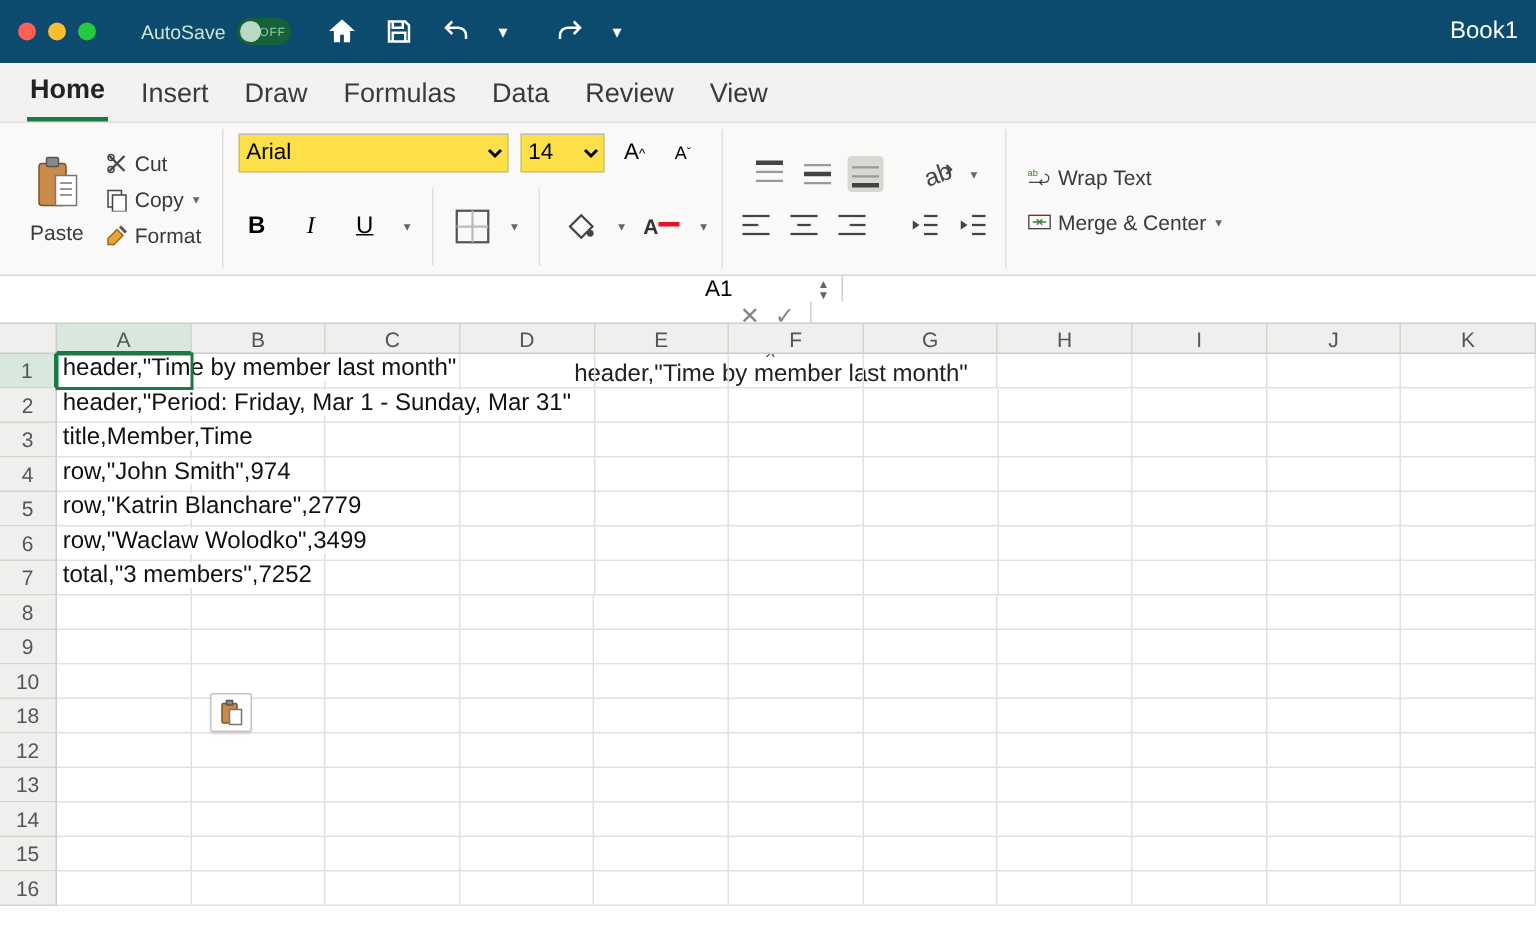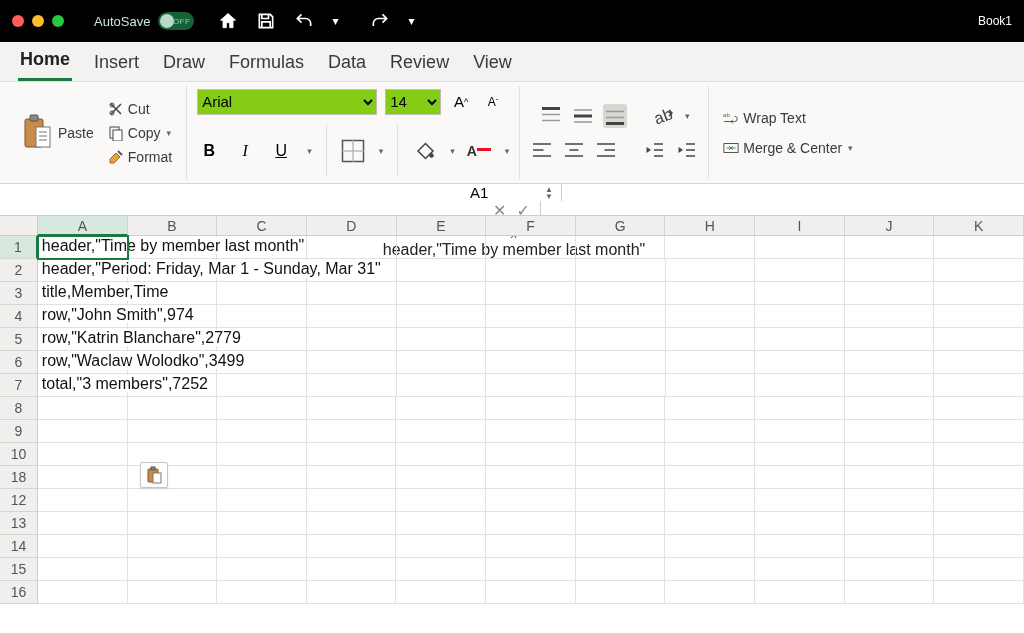--- a/index.html
+++ b/index.html
@@ -1,49 +1,49 @@
 <!DOCTYPE html>
 <html><head>
 <meta charset="utf-8">
 <style>
   * { box-sizing: border-box; margin: 0; padding: 0; font-family: -apple-system, "Segoe UI", Arial, sans-serif; }
   body { width: 1024px; height: 633px; background: #fff; overflow: hidden; user-select: none; }
 
   
-  .titlebar { height: 42px; background: #000000; display: flex; align-items: center; padding: 0 12px; color: #fff; }
+  .titlebar { height: 42px; background: #0c4a6e; display: flex; align-items: center; padding: 0 12px; color: #fff; }
   .traffic { display: flex; gap: 8px; margin-right: 30px; }
   .dot { width: 12px; height: 12px; border-radius: 50%; }
   .dot.red { background: #ff5f57; }
   .dot.yellow { background: #febc2e; }
   .dot.green { background: #28c840; }
   .autosave { display: flex; align-items: center; gap: 8px; color: #cde6d5; font-size: 13px; }
   .switch { width: 36px; height: 18px; background: #156138; border-radius: 10px; position: relative; display: flex; align-items: center; justify-content: flex-end; padding-right:4px;}
   .switch .knob { width: 14px; height: 14px; background: #b8d9c5; border-radius: 50%; position: absolute; left: 2px; top: 2px; }
   .switch .offtxt{font-size:8px;color:#9cc8ad;letter-spacing:0.5px;}
   .qat { display: flex; align-items: center; gap: 18px; margin-left: 24px; }
   .qat svg, .qat .glyph { width: 20px; height: 20px; fill: #fff; stroke: #fff; color:#fff;}
   .qat .glyph{font-size:20px;line-height:20px;}
-  .title-right { margin-left: auto; font-size: 12px; color: #fff; }
+  .title-right { margin-left: auto; font-size: 16px; color: #fff; }
 
   
   .tabbar { height: 40px; background: #f3f2f1; display: flex; align-items: flex-end; padding: 0 18px; gap: 20px; font-size: 18px; color: #3a3a3a; border-bottom:1px solid #e1dfdd;}
   .tab { padding: 6px 2px 8px; cursor: pointer; }
   .tab.active { font-weight: 700; color: #222; border-bottom: 3px solid #1b7a44; }
 
   
   .ribbon { background: #faf9f8; border-bottom: 1px solid #d7d5d2; display: flex; align-items: stretch; height: 102px; padding: 4px 6px; }
   .group { display: flex; flex-direction: row; align-items: center; padding: 2px 10px; border-right: 1px solid #e1dfdd; gap: 6px; }
   .group:last-child { border-right: none; }
-  .vstack { display: flex; flex-direction: row; align-items: center; gap: 2px; }
+  .vstack { display: flex; flex-direction: column; align-items: center; gap: 2px; }
   .btncol { display:flex;flex-direction:column;gap:4px;justify-content:center;}
   .ib { display: inline-flex; align-items: center; gap: 4px; font-size: 14px; color: #3a3a3a; padding: 2px 4px; border-radius:3px;cursor:pointer;}
   .ib svg { width: 16px; height: 16px; }
   .lbl{font-size:14px;color:#3a3a3a;}
   .pastebig svg{width:34px;height:40px;}
-  select.fontsel, select.sizesel{height:26px;font-size:15px;border:1px solid #bfbdba;background:#84cc16;}
+  select.fontsel, select.sizesel{height:26px;font-size:15px;border:1px solid #bfbdba;background:#fde047;}
   select.fontsel{width:180px;}
   select.sizesel{width:56px;}
   .row{display:flex;align-items:center;gap:8px;}
   .fmtrow{display:flex;align-items:center;gap:12px;}
   .tbtn{width:24px;height:24px;display:inline-flex;align-items:center;justify-content:center;border-radius:3px;cursor:pointer;}
   .tbtn.sel{background:#d9d7d4;}
   .underline-bar{width:18px;height:3px;margin-top:-2px;}
   .caret{font-size:9px;color:#666;margin-left:2px;}
   .sep{width:1px;height:52px;background:#e1dfdd;margin:0 2px;}
 

